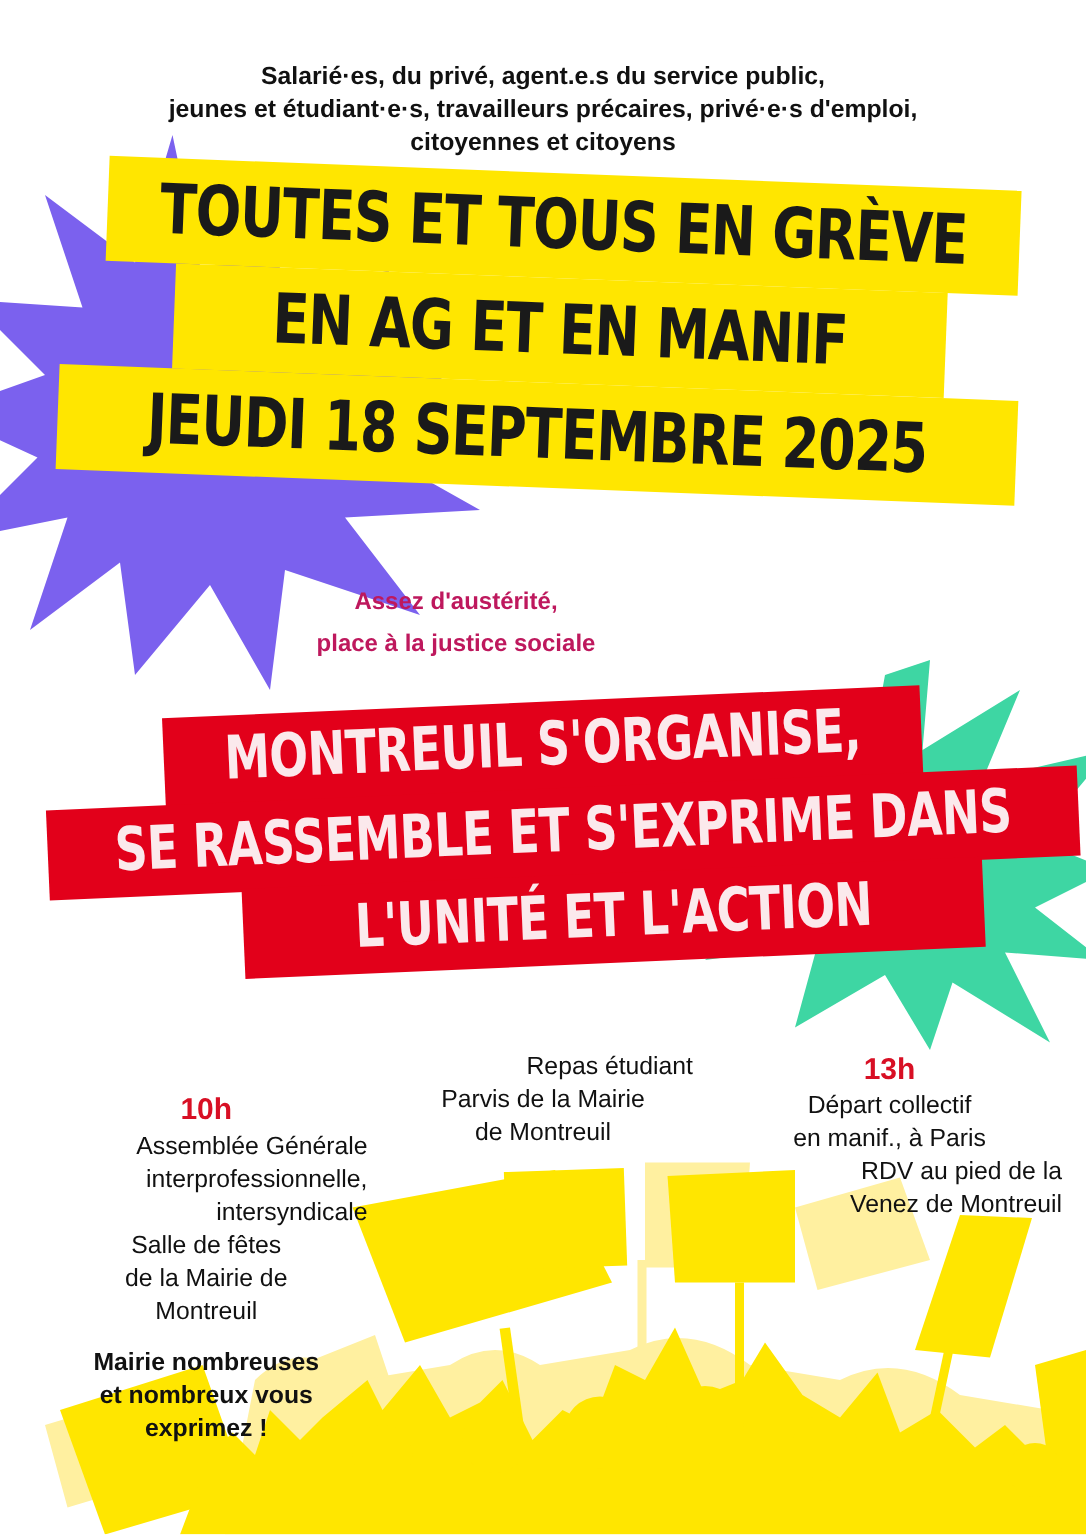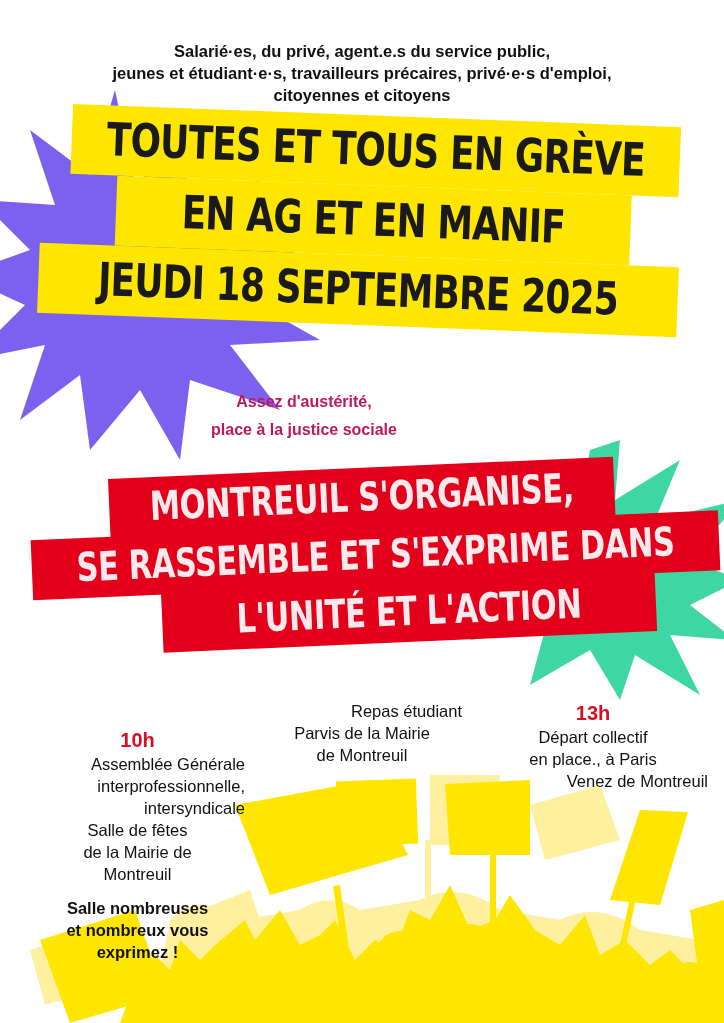--- a/index.html
+++ b/index.html
@@ -135,30 +135,31 @@
 
 <div class="abs sched col1">
   <div class="time">10h</div>
   <div class="b">Assemblée Générale</div>
   <div class="b">interprofessionnelle,</div>
   <div class="b">intersyndicale</div>
   <div>Salle de fêtes</div>
   <div>de la Mairie de</div>
   <div>Montreuil</div>
   <div class="call">
-    <div>Salle nombreuses</div>
+    <div>Mairie nombreuses</div>
     <div>et nombreux vous</div>
     <div>exprimez !</div>
   </div>
 </div>
 
 <div class="abs sched col2">
   <div class="b">Repas étudiant</div>
   <div>Parvis de la Mairie</div>
   <div>de Montreuil</div>
 </div>
 
 <div class="abs sched col3">
   <div class="time">13h</div>
   <div>Départ collectif</div>
-  <div>en place., à Paris</div>
+  <div>en manif., à Paris</div>
+  <div class="b">RDV au pied de la</div>
   <div class="b">Venez de Montreuil</div>
 </div>
 
 </body></html>

